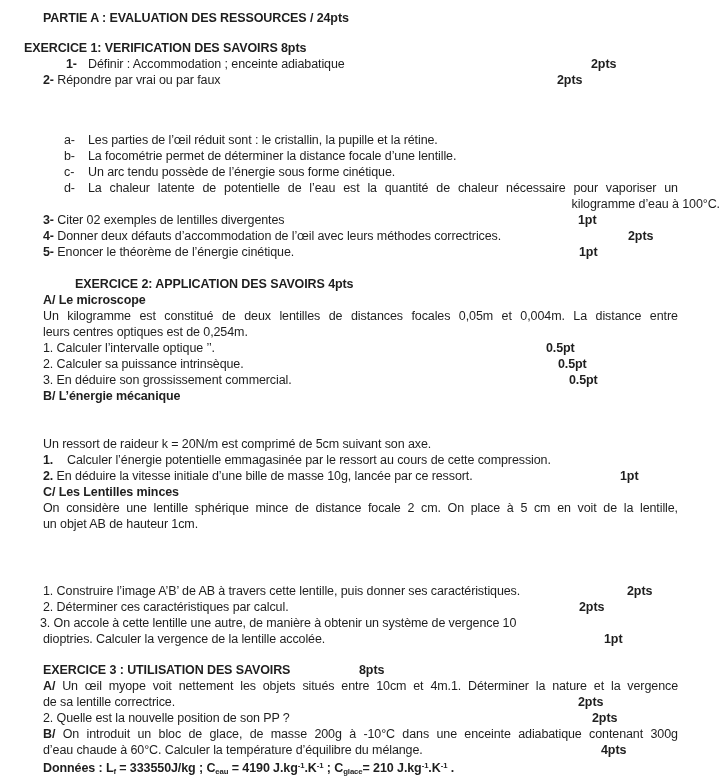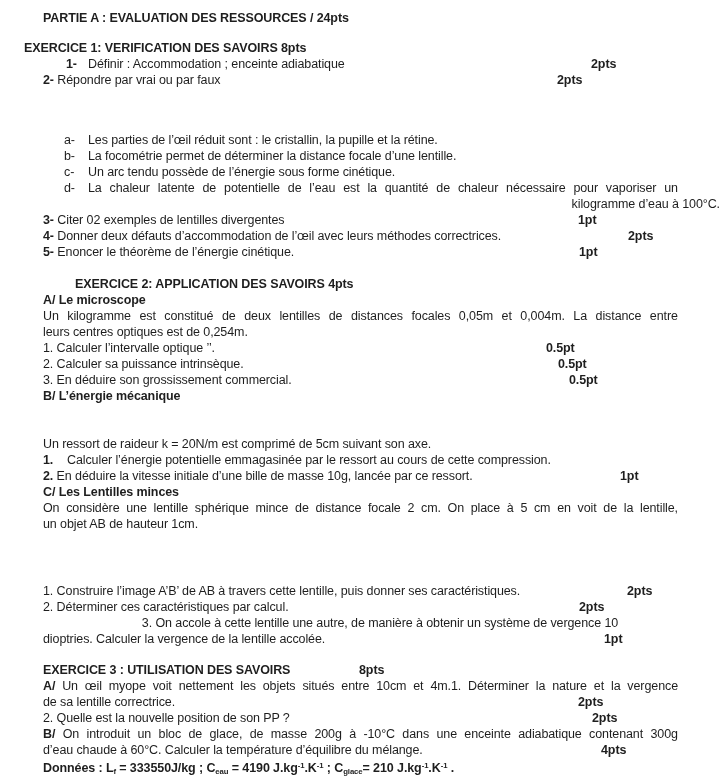--- a/index.html
+++ b/index.html
@@ -126,21 +126,21 @@
       <span class="w">cm</span>
       <span class="w">en</span>
       <span class="w">voit</span>
       <span class="w">de</span>
       <span class="w">la</span>
       <span class="w">lentille,</span>
     </div>
     <div class="ln" style="padding-left: 43px;"><span>un objet AB de hauteur 1cm.</span></div>
     <div class="ln" style="padding-left: 43px; margin-top: 51px;"><span>1. Construire l’image A’B’ de AB à travers cette lentille, puis donner ses caractéristiques.</span><span class="pts" style="left: 627px;">2pts</span></div>
     <div class="ln" style="padding-left: 43px;"><span>2. Déterminer ces caractéristiques par calcul.</span><span class="pts" style="left: 579px;">2pts</span></div>
-    <div class="ln" style="padding-left: 40px; text-align: center;"><span>3. On accole à cette lentille une autre, de manière à obtenir un système de vergence 10</span></div>
+    <div class="ln" style="padding-left: 40px;"><span>3. On accole à cette lentille une autre, de manière à obtenir un système de vergence 10</span></div>
     <div class="ln" style="padding-left: 43px;"><span>dioptries. Calculer la vergence de la lentille accolée.</span><span class="pts" style="left: 604px;">1pt</span></div>
     <div class="ln" style="padding-left: 43px; margin-top: 15px;"><span class="b">EXERCICE 3 : UTILISATION DES SAVOIRS</span><span class="pts" style="left: 359px;">8pts</span></div>
     <div class="ln just" style="padding-left: 43px;">
       <span class="w b">A/</span>
       <span class="w">Un</span>
       <span class="w">œil</span>
       <span class="w">myope</span>
       <span class="w">voit</span>
       <span class="w">nettement</span>
       <span class="w">les</span>

